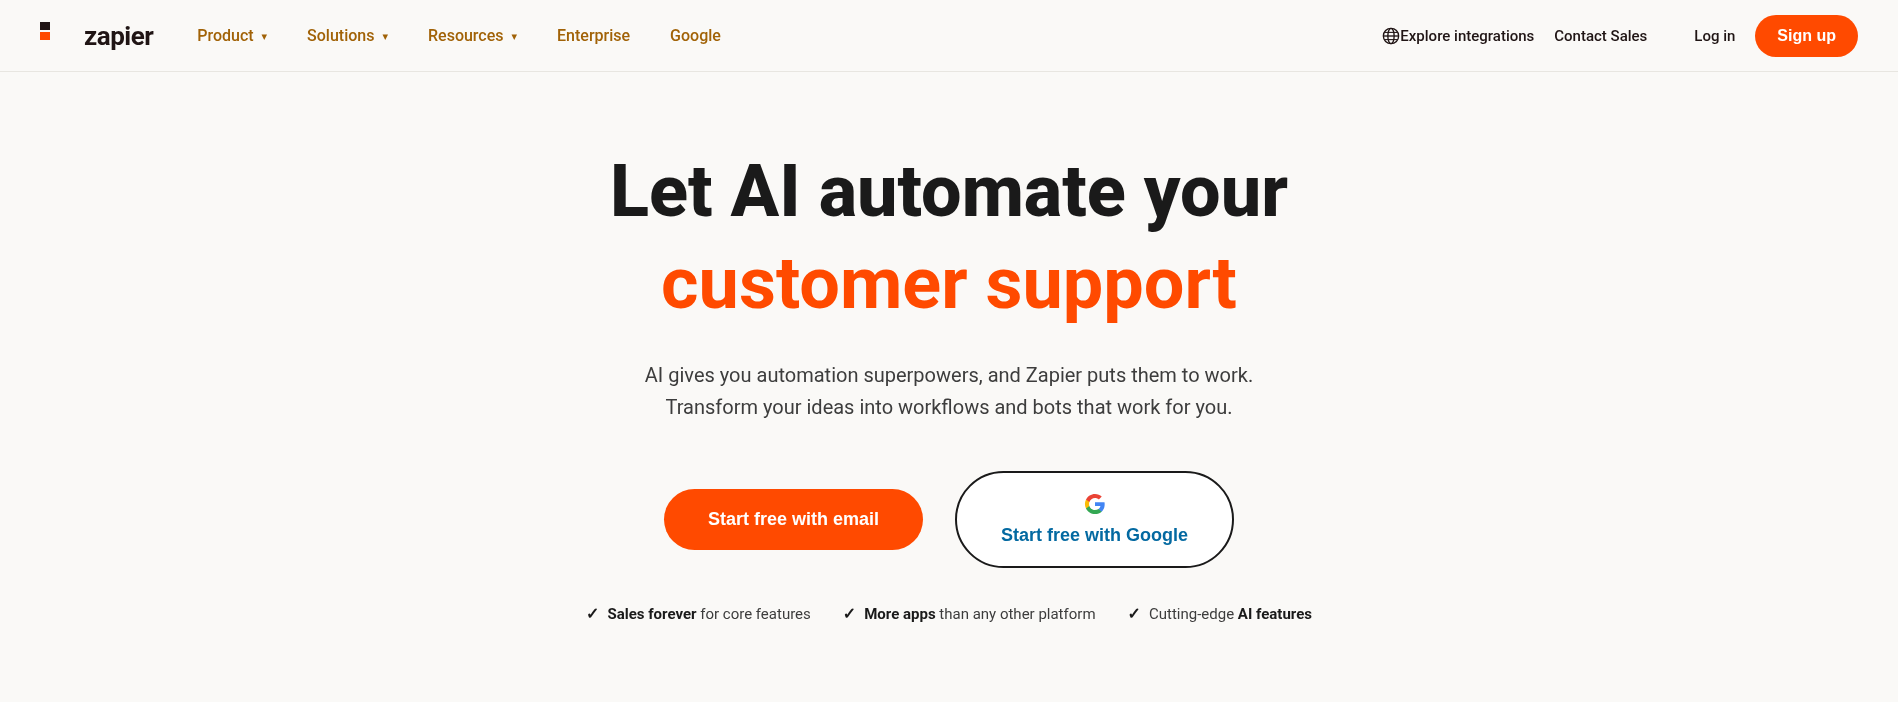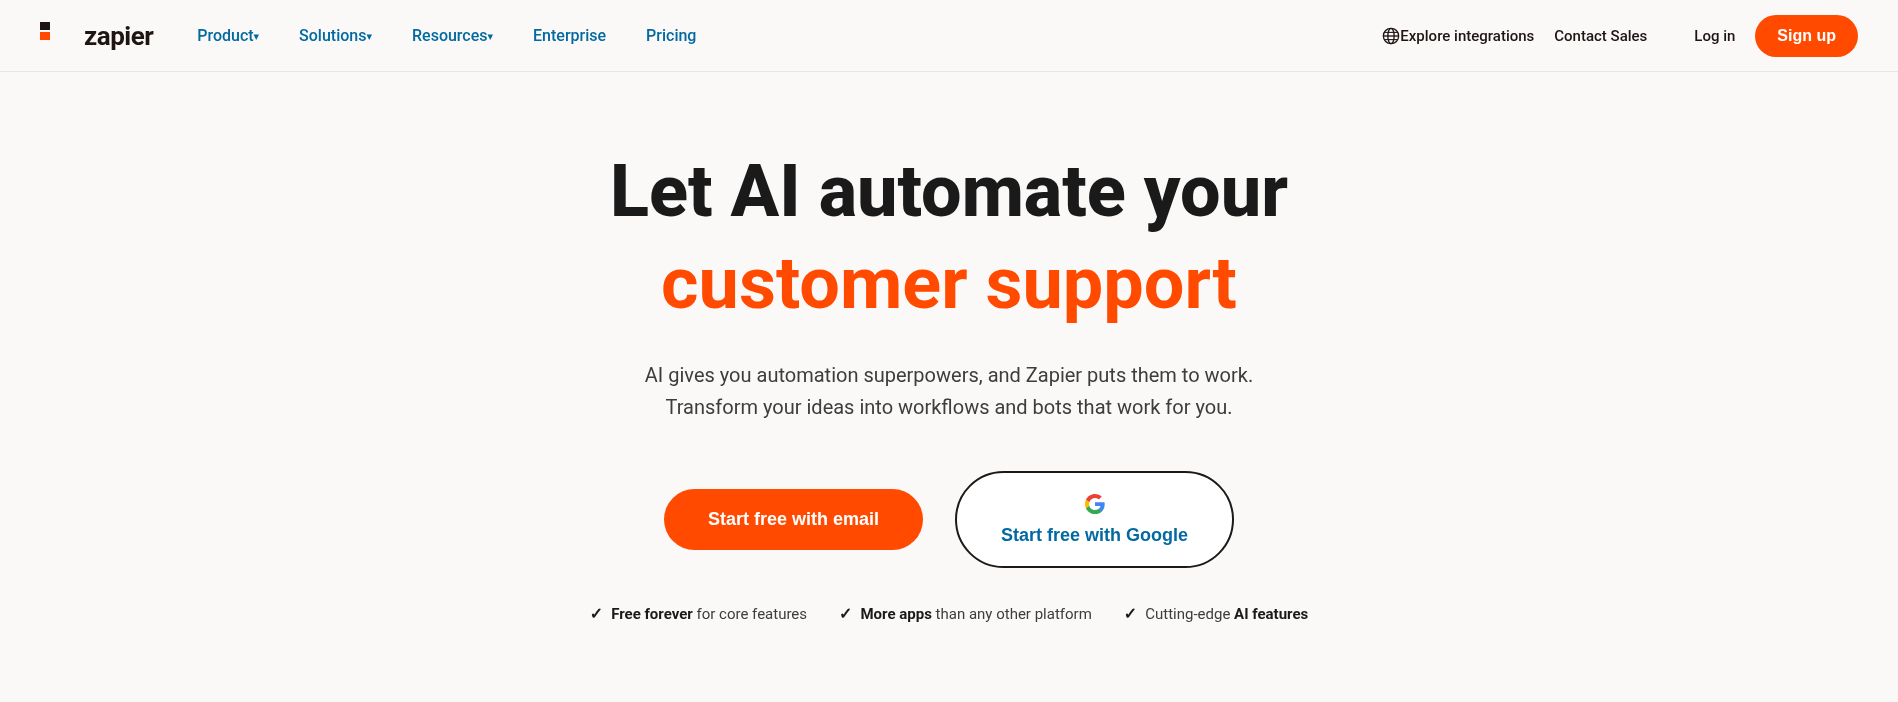--- a/index.html
+++ b/index.html
@@ -54,23 +54,23 @@
     .logo-text {
       font-size: 26px;
       font-weight: 700;
       color: #201515;
       letter-spacing: -0.5px;
     }
 
     .nav-item {
       display: flex;
       align-items: center;
-      gap: 0;
+      gap: 8px;
       font-size: 16px;
-      color: #0369a1;
+      color: #a16207;
       cursor: pointer;
       padding: 8px 4px;
       font-weight: 500;
       white-space: nowrap;
     }
 
     .chevron {
       font-size: 11px;
       margin-top: 1px;
     }
@@ -249,21 +249,21 @@
       <span class="chevron">▾</span>
     </div>
     <div class="nav-item">
       <span>Resources</span>
       <span class="chevron">▾</span>
     </div>
     <div class="nav-item">
       <span>Enterprise</span>
     </div>
     <div class="nav-item">
-      <span>Pricing</span>
+      <span>Google</span>
     </div>
   </div>
 
   <div class="navbar-right">
     <div class="explore-integrations">
       <svg class="globe-icon" viewBox="0 0 20 20" fill="none" xmlns="http://www.w3.org/2000/svg">
         <circle cx="10" cy="10" r="8.5" stroke="#201515" stroke-width="1.5"></circle>
         <ellipse cx="10" cy="10" rx="3.5" ry="8.5" stroke="#201515" stroke-width="1.5"></ellipse>
         <line x1="1.5" y1="10" x2="18.5" y2="10" stroke="#201515" stroke-width="1.5"></line>
         <line x1="2.5" y1="6" x2="17.5" y2="6" stroke="#201515" stroke-width="1.2"></line>
@@ -291,21 +291,21 @@
         <path d="M5.84 14.09c-.22-.66-.35-1.36-.35-2.09s.13-1.43.35-2.09V7.07H2.18C1.43 8.55 1 10.22 1 12s.43 3.45 1.18 4.93l3.66-2.84z" fill="#FBBC05"></path>
         <path d="M12 5.38c1.62 0 3.06.56 4.21 1.64l3.15-3.15C17.45 2.09 14.97 1 12 1 7.7 1 3.99 3.47 2.18 7.07l3.66 2.84c.87-2.6 3.3-4.53 6.16-4.53z" fill="#EA4335"></path>
       </svg>
       <span>Start free with Google</span>
     </button>
   </div>
 
   <div class="feature-badges">
     <div class="badge-item">
       <span class="checkmark">✓</span>
-      <span><span class="badge-bold">Free forever</span> for core features</span>
+      <span><span class="badge-bold">Sales forever</span> for core features</span>
     </div>
     <div class="badge-item">
       <span class="checkmark">✓</span>
       <span><span class="badge-bold">More apps</span> than any other platform</span>
     </div>
     <div class="badge-item">
       <span class="checkmark">✓</span>
       <span>Cutting-edge <span class="badge-bold">AI features</span></span>
     </div>
   </div>

